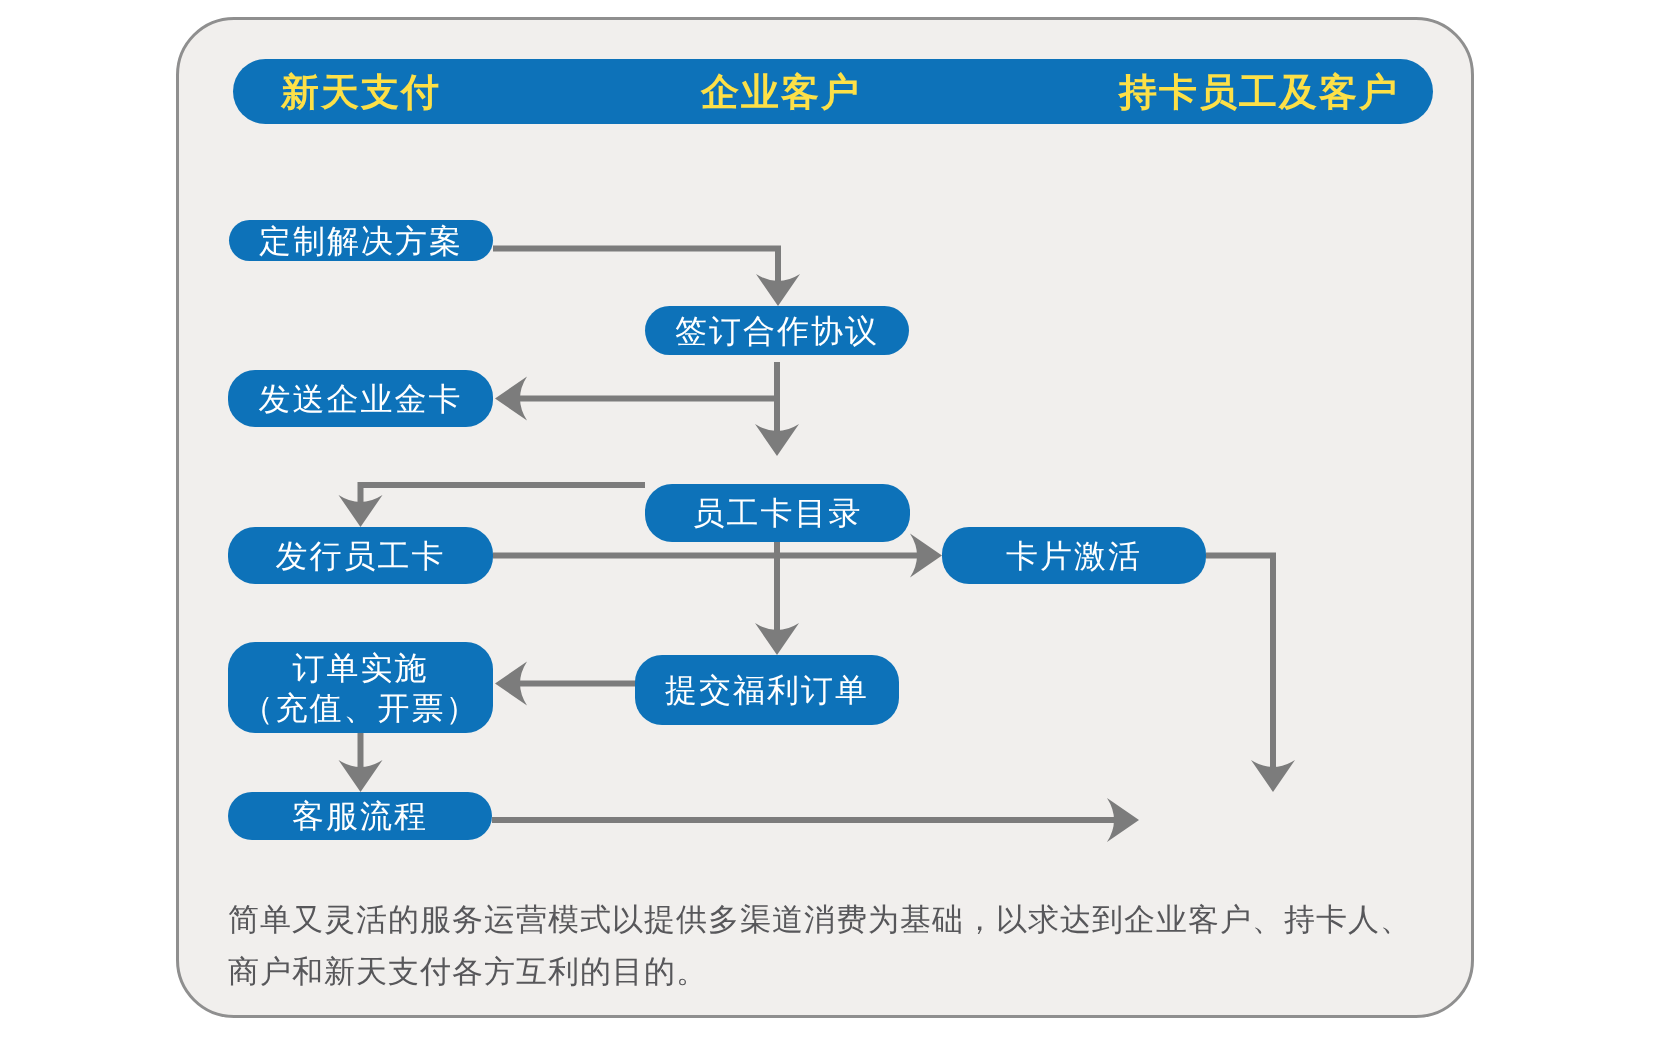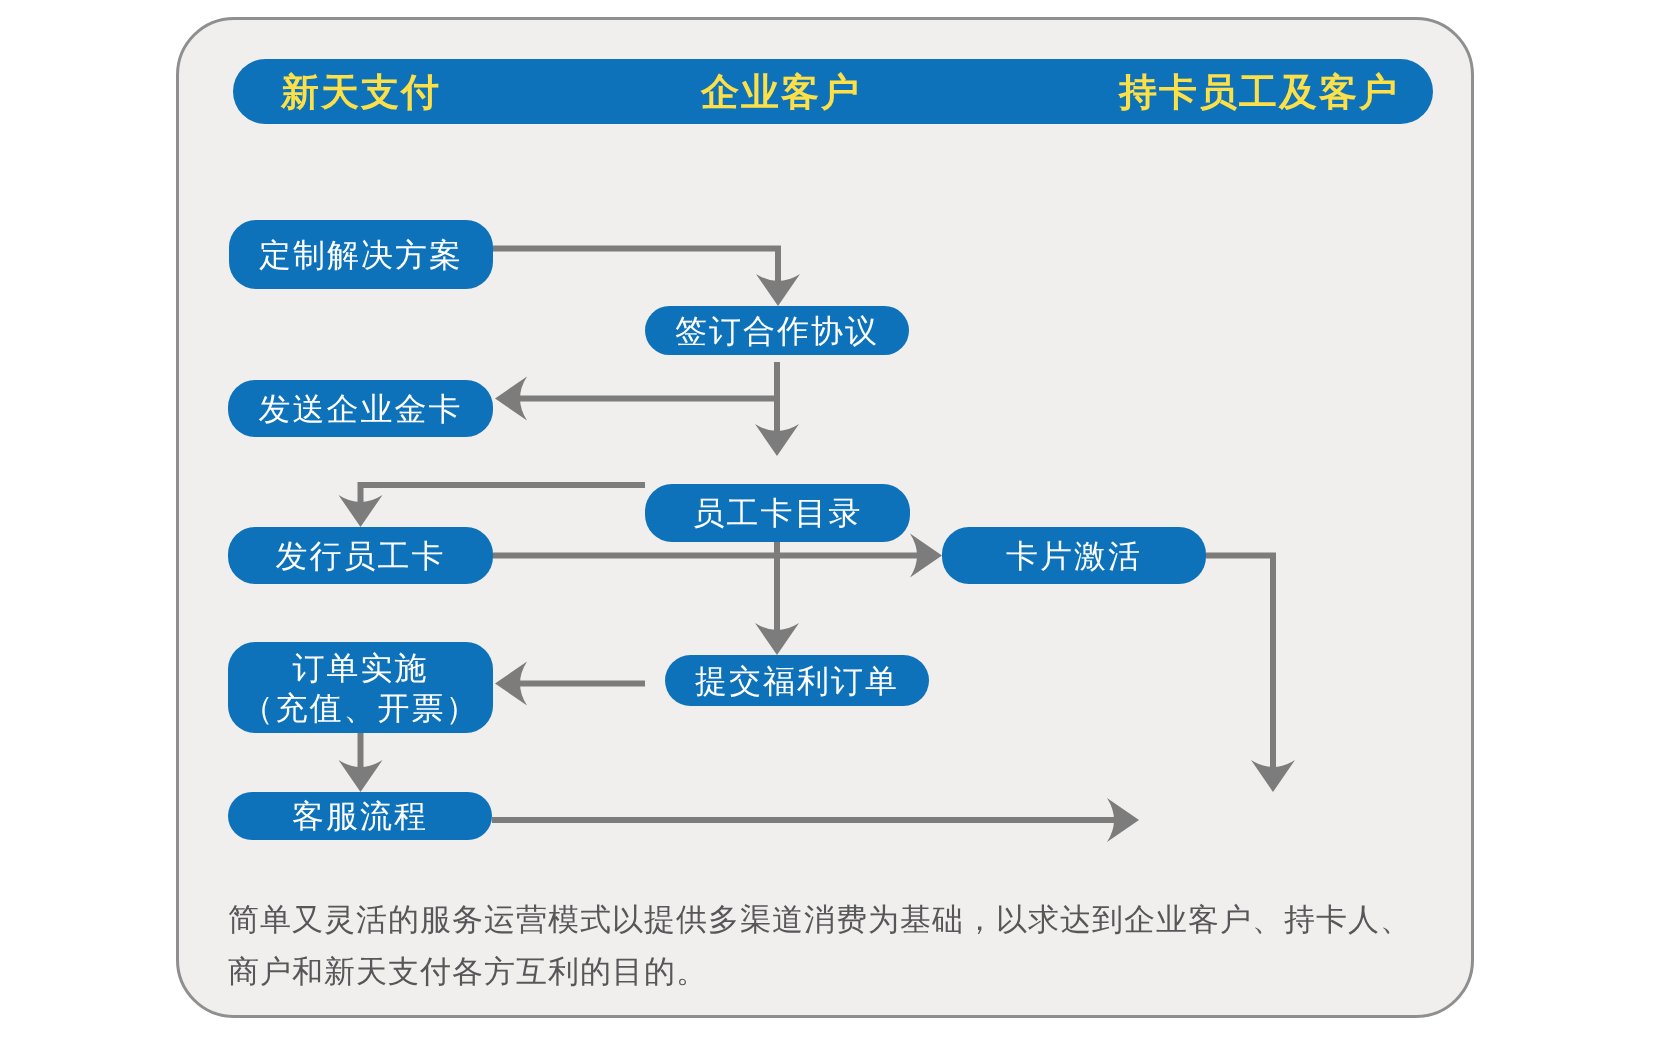--- a/index.html
+++ b/index.html
@@ -97,45 +97,45 @@
       <path class="line" d="M 492 820 H 1119"></path>
       <path class="head" d="M 1139 820 L 1107 798 Q 1121 820 1107 842 Z"></path>
     </g>
 
     <g>
       <path class="line" d="M 1206 555.5 H 1273 V 772"></path>
       <path class="head" d="M 1273 792 L 1251 760 Q 1273 774 1295 760 Z"></path>
     </g>
   </svg>
 
-  <div class="node" style="left:229px;top:220px;width:264px;height:69px;">
+  <div class="node" style="left:229px;top:220px;width:264px;height:41px;">
     <span>定制解决方案</span>
   </div>
 
   <div class="node" style="left:645px;top:306px;width:264px;height:49px;">
     <span>签订合作协议</span>
   </div>
 
-  <div class="node" style="left:228px;top:380px;width:265px;height:57px;">
+  <div class="node" style="left:228px;top:370px;width:265px;height:57px;">
     <span>发送企业金卡</span>
   </div>
 
   <div class="node" style="left:645px;top:456px;width:265px;height:58px;margin-top:28px;">
     <span>员工卡目录</span>
   </div>
 
   <div class="node" style="left:228px;top:527px;width:265px;height:57px;">
     <span>发行员工卡</span>
   </div>
 
   <div class="node" style="left:942px;top:527px;width:264px;height:57px;">
     <span>卡片激活</span>
   </div>
 
-  <div class="node" style="left:665px;top:655px;width:264px;height:51px;">
+  <div class="node" style="left:635px;top:655px;width:264px;height:70px;">
     <span>提交福利订单</span>
   </div>
 
   <div class="node" style="left:228px;top:642px;width:265px;height:91px;">
     <span>订单实施</span>
     <span>（充值、开票）</span>
   </div>
 
   <div class="node" style="left:228px;top:792px;width:264px;height:48px;">
     <span>客服流程</span>

